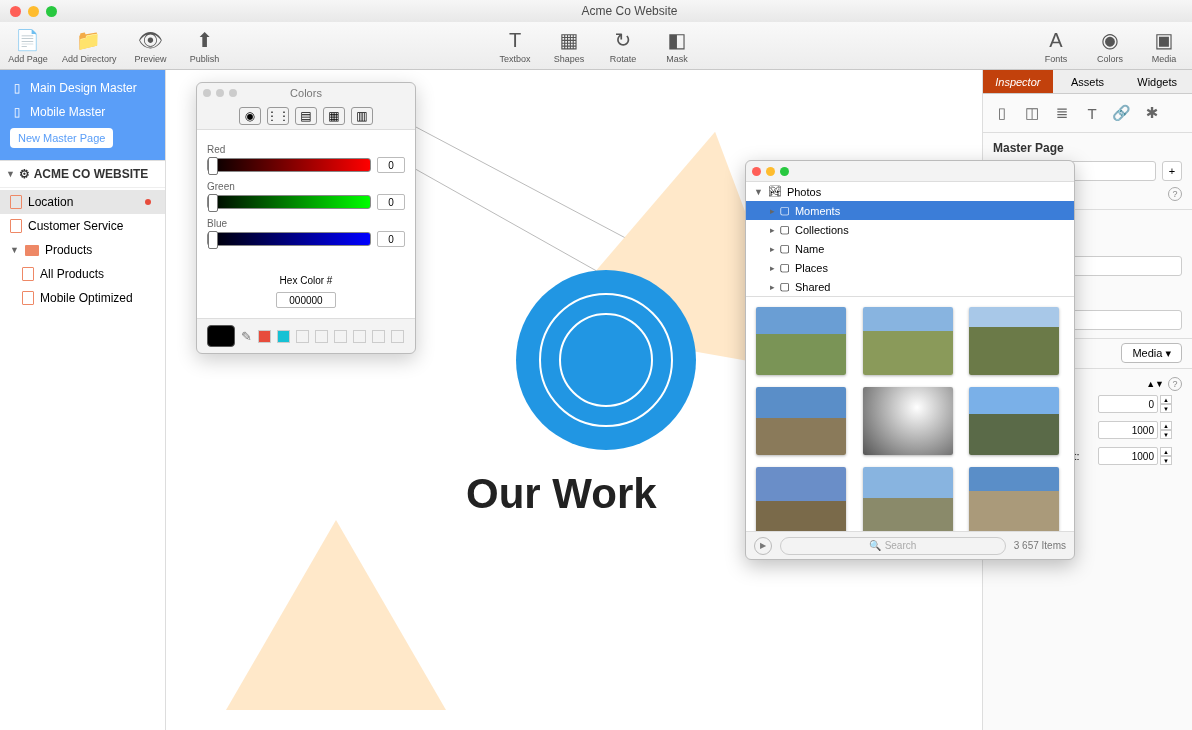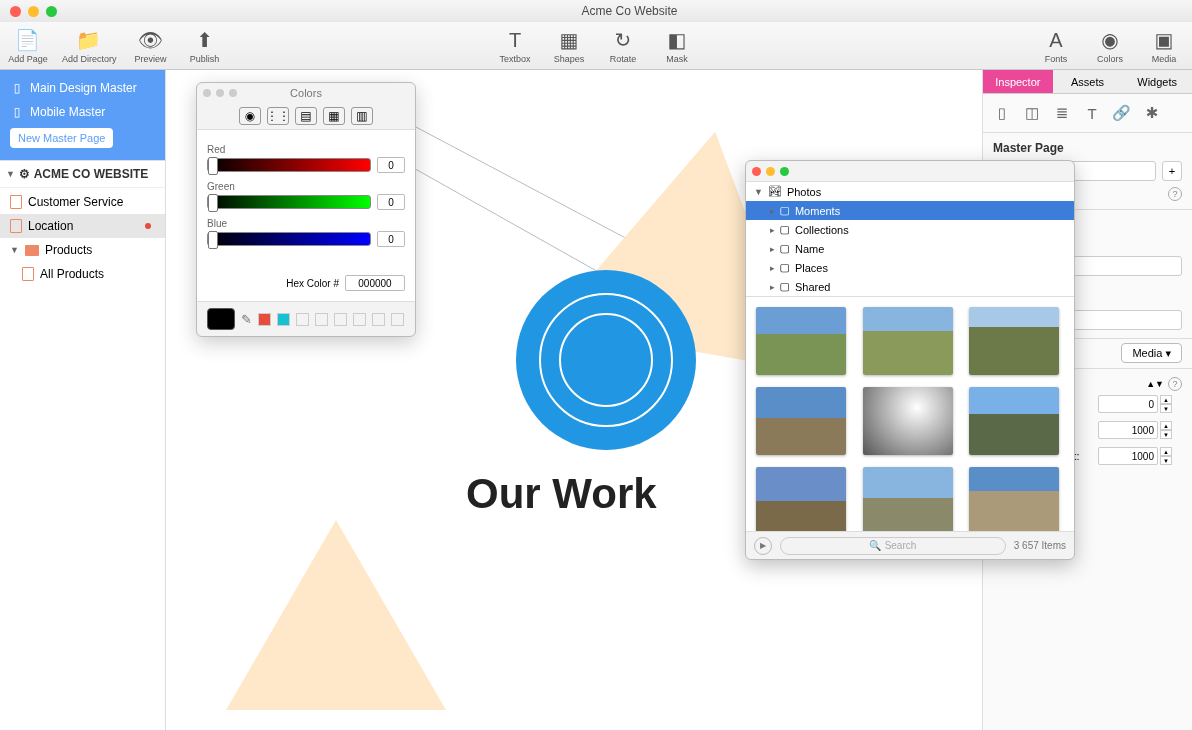--- a/index.html
+++ b/index.html
@@ -42,21 +42,21 @@
 .circle { position: absolute; left: 350px; top: 200px; width: 180px; height: 180px; background: #2196e3; border-radius: 50%; display: flex; align-items: center; justify-content: center; }
 .circle::before { content:''; position:absolute; width: 130px; height: 130px; border: 2px solid #fff; border-radius: 50%; }
 .circle::after { content:''; position:absolute; width: 90px; height: 90px; border: 2px solid #fff; border-radius: 50%; }
 .ourwork { position: absolute; left: 300px; top: 400px; font-size: 42px; font-weight: 700; color: #222; }
 .lines { position: absolute; top: 0; left: 180px; width: 360px; height: 300px; pointer-events:none; }
 
 
 .rpanel { position: absolute; right: 0; top: 70px; width: 210px; bottom: 0; background: #fafafa; border-left: 1px solid #ddd; font-size: 11px; }
 .rtabs { display: flex; height: 24px; background: #eee; border-bottom: 1px solid #ccc; }
 .rtab { flex: 1; display: flex; align-items: center; justify-content: center; font-size: 11px; cursor: pointer; }
-.rtab.active { background: #ec4899; color: #fff; }
+.rtab.active { background: #c2410c; color: #fff; font-style: italic; }
 .rtoolbar { display: flex; gap: 8px; padding: 8px; border-bottom: 1px solid #ddd; }
 .rtb-btn { width: 22px; height: 22px; display: flex; align-items: center; justify-content: center; cursor: pointer; color: #666; font-size: 15px; }
 .rsection { padding: 8px 10px; }
 .rlabel { font-weight: 600; color: #333; margin-bottom: 6px; font-size: 12px; }
 .rfield { display: flex; align-items: center; gap: 6px; margin-bottom: 6px; }
 .rselect { flex: 1; height: 20px; border: 1px solid #ccc; border-radius: 3px; background: #fff; font-size: 10px; padding: 0 4px; }
 .raddbtn { width: 20px; height: 20px; border: 1px solid #ccc; border-radius: 3px; display: flex; align-items: center; justify-content: center; background: #fff; }
 .rrow { display: flex; justify-content: space-between; align-items: center; padding: 4px 10px; }
 .rinput { width: 60px; height: 18px; border: 1px solid #ccc; border-radius: 2px; font-size: 10px; text-align: right; padding-right: 3px; }
 .stepper { width: 12px; height: 18px; display: flex; flex-direction: column; }
@@ -74,21 +74,21 @@
 .cp-select { width: 100%; height: 20px; border: 1px solid #aaa; border-radius: 3px; background: #fdfdfd; font-size: 11px; padding: 0 4px; display:flex; align-items:center; justify-content:space-between; }
 .cp-slider { margin-top: 8px; }
 .cp-sl-label { font-size: 10px; color: #666; }
 .cp-sl-row { display: flex; align-items: center; gap: 6px; margin-top: 2px; }
 .cp-track { flex: 1; height: 14px; border-radius: 3px; position: relative; border:1px solid #888; }
 .cp-track.red { background: linear-gradient(to right,#000,#f00); }
 .cp-track.green { background: linear-gradient(to right,#000,#0f0); }
 .cp-track.blue { background: linear-gradient(to right,#000,#00f); }
 .cp-knob { position: absolute; left: 0; top: -2px; width: 10px; height: 18px; background: #fff; border:1px solid #777; border-radius: 2px; }
 .cp-val { width: 28px; height: 16px; border: 1px solid #bbb; border-radius: 2px; font-size: 10px; text-align: center; }
-.cp-hex { display: flex; align-items: center; justify-content: flex-end; gap: 6px; margin-top: 28px; font-size: 10px; }
+.cp-hex { display: flex; align-items: center; justify-content: flex-end; gap: 6px; margin-top: 28px; font-size: 10px; flex-direction: column; }
 .cp-hexval { width: 60px; height: 16px; border: 1px solid #bbb; border-radius: 2px; text-align: center; font-size: 10px; }
 .cp-swatches { border-top: 1px solid #ddd; padding: 6px 10px; display: flex; align-items: center; gap: 6px; }
 .cp-bigsw { width: 28px; height: 22px; background: #000; border-radius: 4px; border:1px solid #555; }
 .cp-eyedrop { font-size: 13px; color: #777; }
 .cp-sw { width: 13px; height: 13px; border: 1px solid #ccc; }
 
 
 .photos-panel { position: absolute; left: 745px; top: 160px; width: 330px; height: 400px; background: #f3f3f3; border: 1px solid #bbb; border-radius: 6px; box-shadow: 0 6px 20px rgba(0,0,0,0.25); display: flex; flex-direction: column; }
 .pp-title { height: 20px; display: flex; align-items: center; padding-left: 6px; gap: 5px; }
 .pp-tree { background: #fff; border-top: 1px solid #ddd; border-bottom: 1px solid #ddd; font-size: 11px; }
@@ -190,37 +190,41 @@
         </div>
       </div>
     <span class="sb-newmaster">New Master Page</span>
   </div>
   <div class="sb-header">
     <span class="disclosure">▼</span>
     <span>⚙</span>
     <span>ACME CO WEBSITE</span>
   </div>
   <div class="sb-list" id="sb-pages">
-      <div class="sb-item">
-        <span class="doc-icon"></span>
-        <span>Customer Service</span>
-      </div>
       <div class="sb-item sel">
         <span class="doc-icon"></span>
         <span>Location</span>
         <span class="red-dot"></span>
       </div>
       <div class="sb-item">
+        <span class="doc-icon"></span>
+        <span>Customer Service</span>
+      </div>
+      <div class="sb-item">
         <span class="disclosure">▼</span> 
         <span class="folder-icon"></span>
         <span>Products</span>
       </div>
       <div class="sb-item sb-sub">
         <span class="doc-icon"></span>
         <span>All Products</span>
+      </div>
+      <div class="sb-item sb-sub">
+        <span class="doc-icon"></span>
+        <span>Mobile Optimized</span>
       </div>
     </div>
 </div>
 
 <div class="canvas">
   <svg class="lines">
       <line x1="0" y1="20" x2="340" y2="200" stroke="#bbb"></line>
       <line x1="0" y1="60" x2="320" y2="240" stroke="#bbb"></line>
     </svg>
   <div class="tri tri1"></div>

